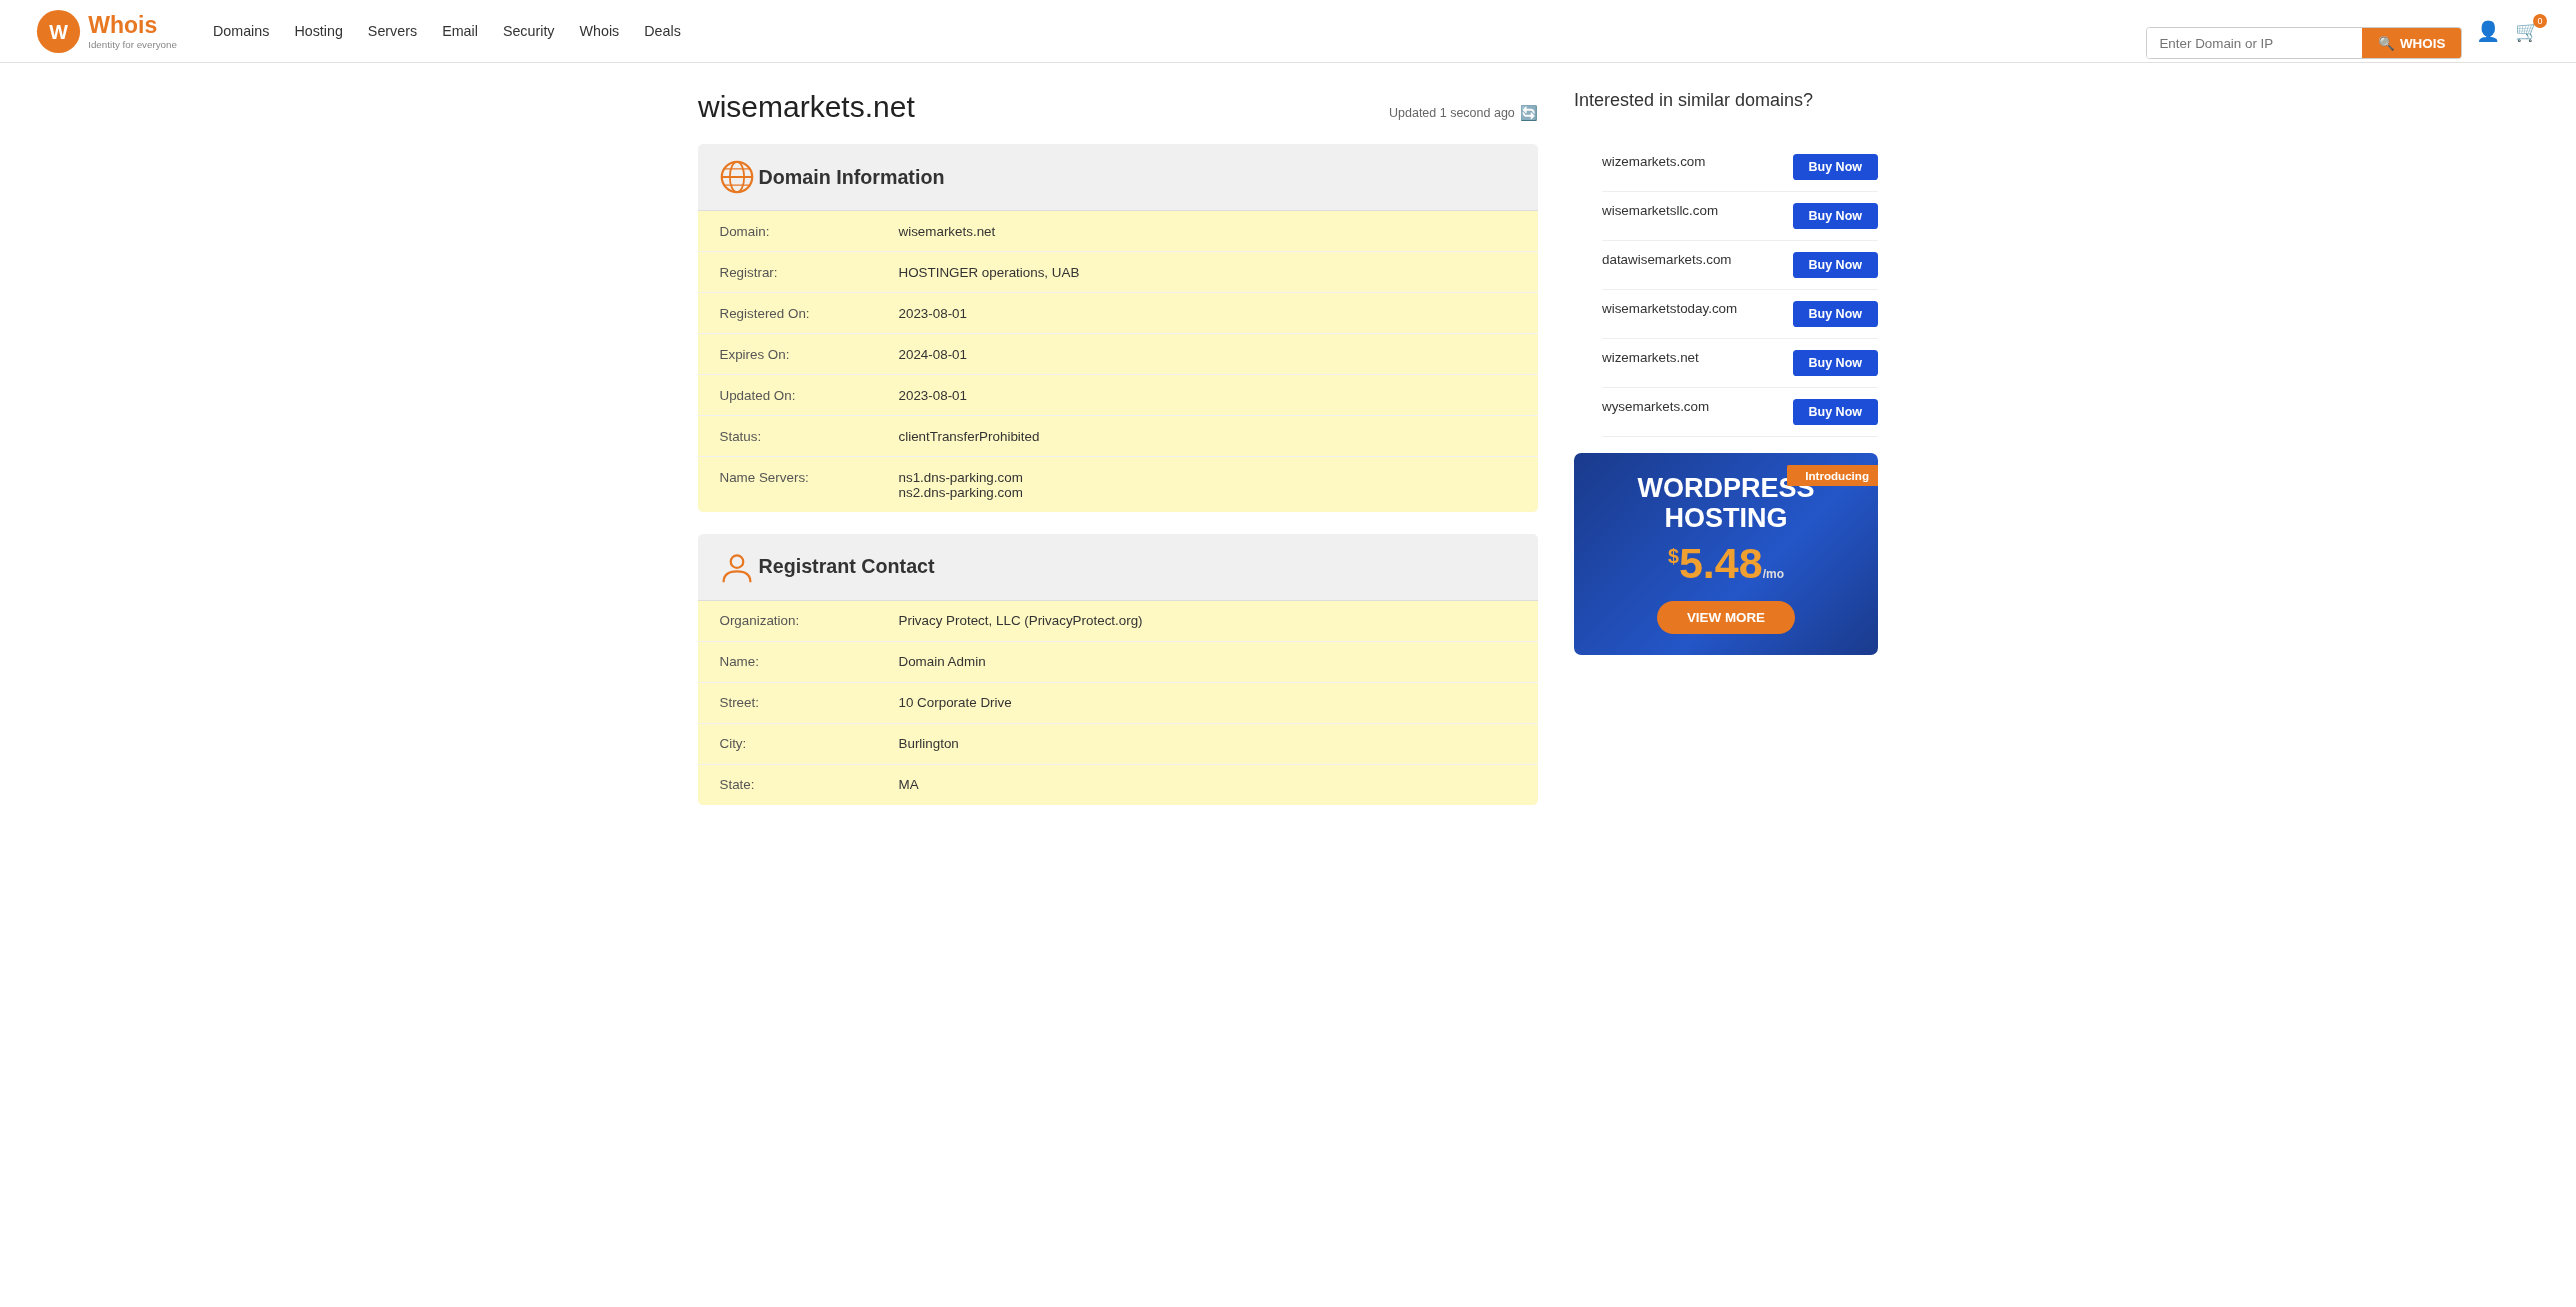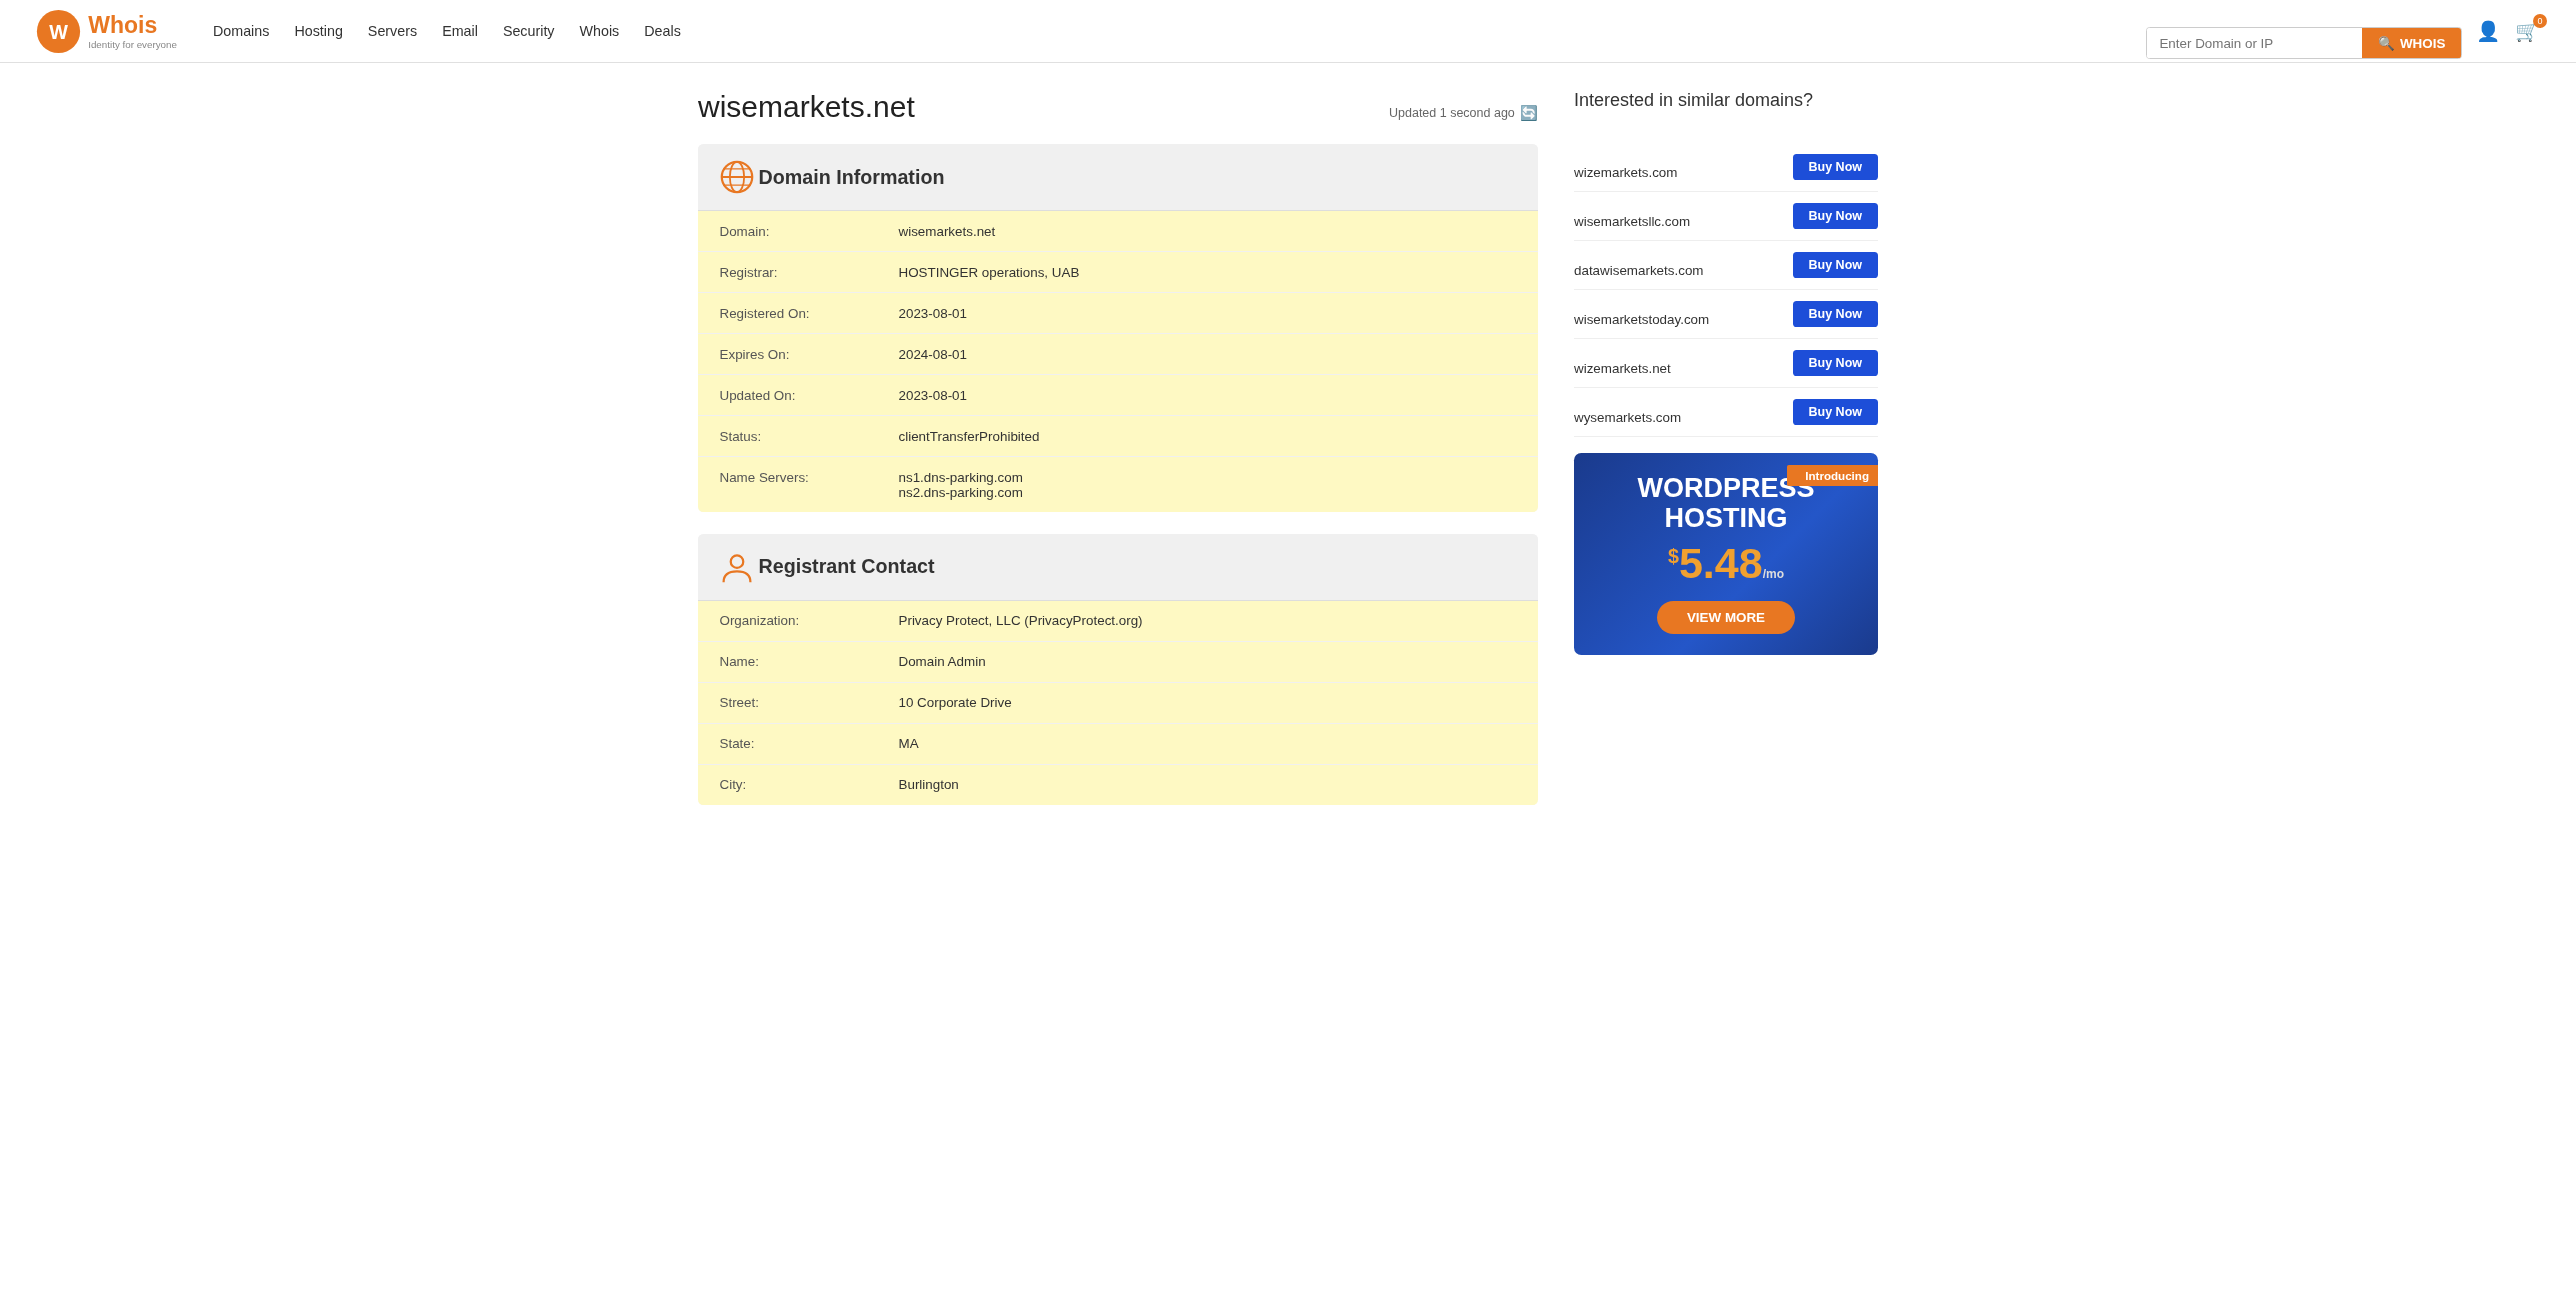--- a/index.html
+++ b/index.html
@@ -167,24 +167,25 @@
     .info-value { color: #333; }
 
     
     .sidebar-title {
       font-size: 18px;
       color: #333;
       margin-bottom: 32px;
     }
     .domain-row {
       display: flex;
-      align-items: flex-end;
+      align-items: flex-start;
       justify-content: space-between;
       padding: 10.7px 0;
       border-bottom: 0.9px solid #eee;
+      margin-left: 28px;
     }
     .domain-row:last-of-type { border-bottom: none; }
     .domain-name { font-size: 13.4px; color: #333; }
     .buy-btn {
       background: #1d4ed8;
       color: #fff;
       border: none;
       border-radius: 3.6px;
       padding: 6.3px 16px;
       font-size: 12.5px;
@@ -355,26 +356,26 @@
         </div>
         <div class="info-row">
           <span class="info-label">Name:</span>
           <span class="info-value">Domain Admin</span>
         </div>
         <div class="info-row">
           <span class="info-label">Street:</span>
           <span class="info-value">10 Corporate Drive</span>
         </div>
         <div class="info-row">
+          <span class="info-label">City:</span>
+          <span class="info-value">Burlington</span>
+        </div>
+        <div class="info-row">
           <span class="info-label">State:</span>
           <span class="info-value">MA</span>
-        </div>
-        <div class="info-row">
-          <span class="info-label">City:</span>
-          <span class="info-value">Burlington</span>
         </div>
       </div>
     </div>
 
   </div>
 
   <div class="sidebar">
     <div class="sidebar-title">Interested in similar domains?</div>
 
     <div class="domain-row">

